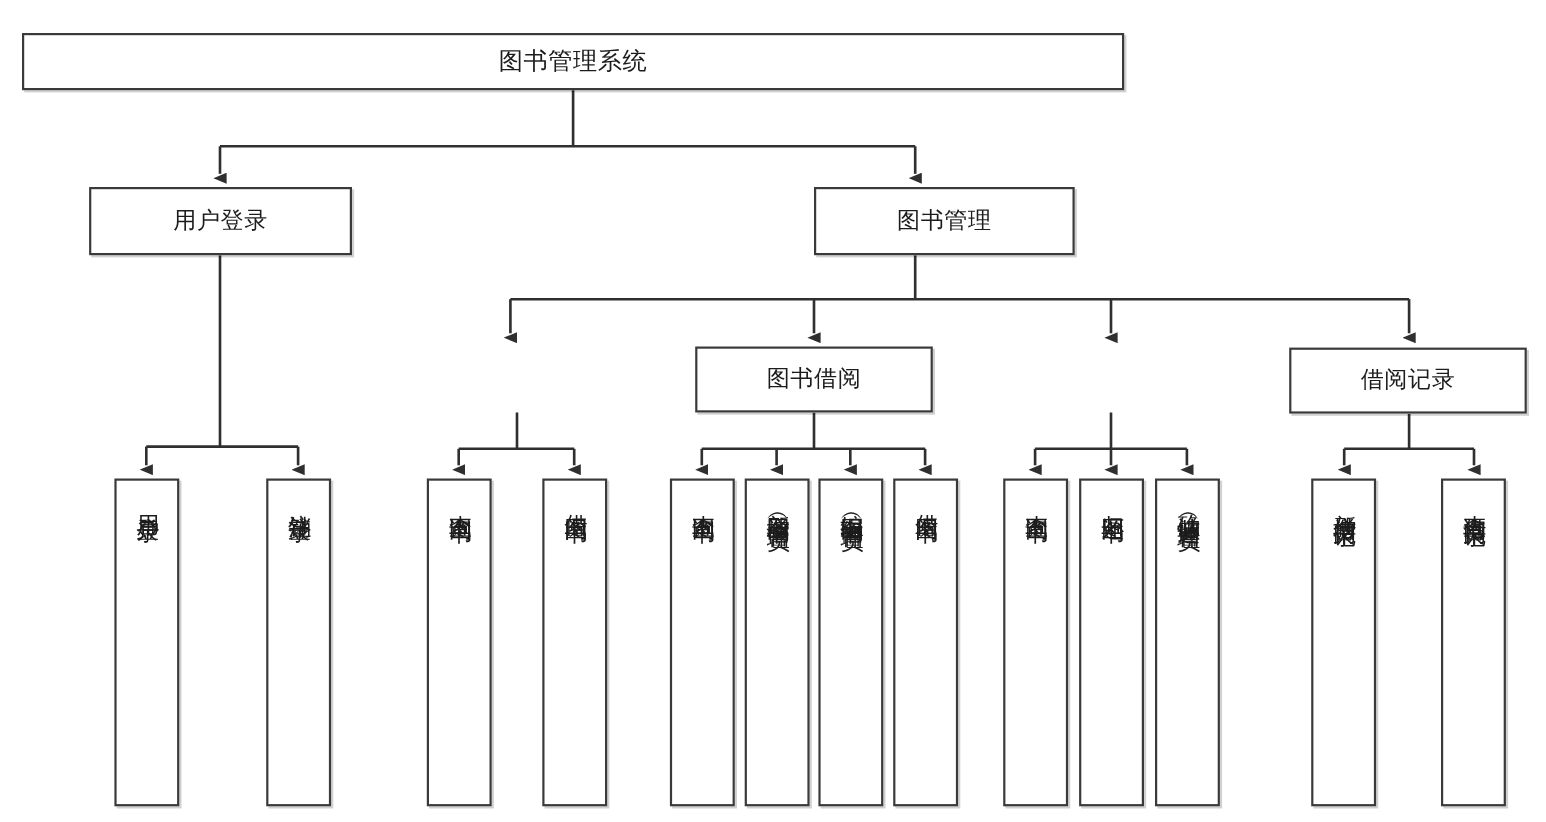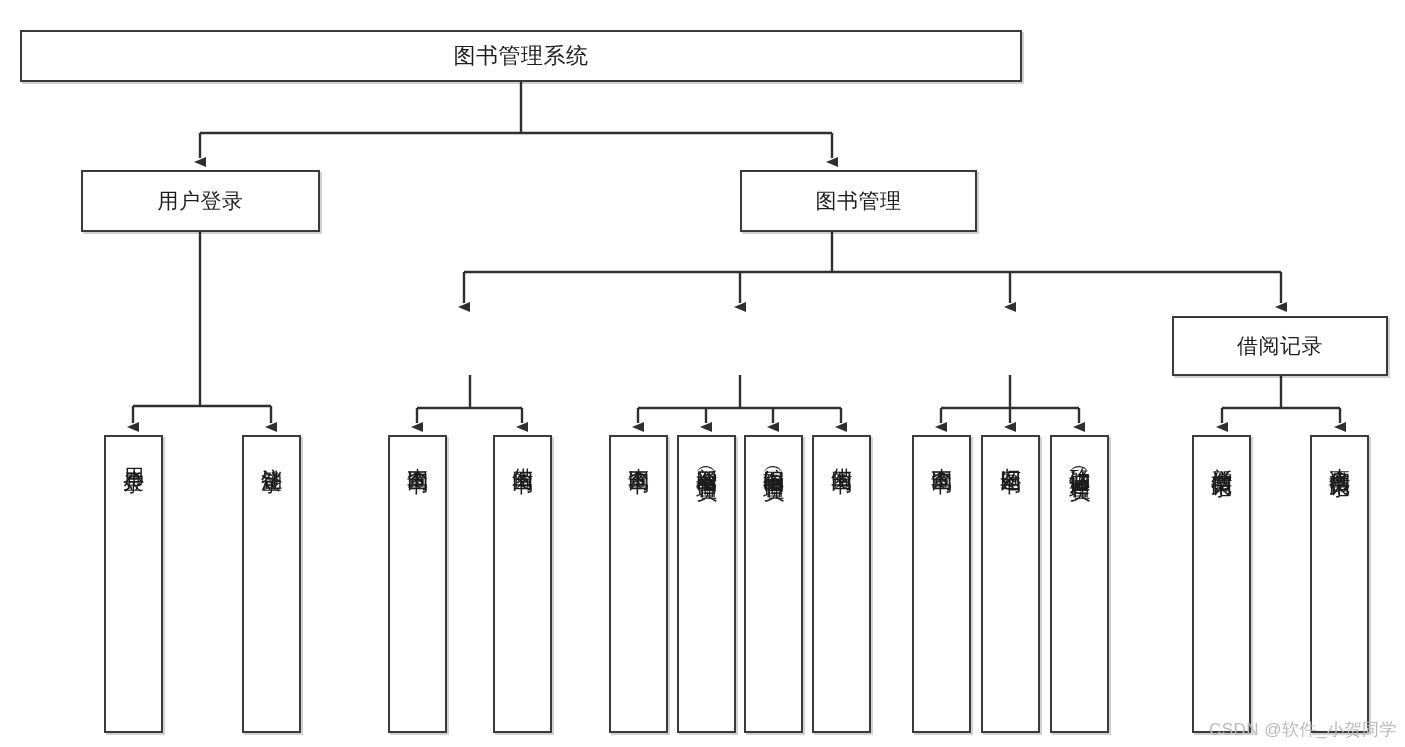--- a/index.html
+++ b/index.html
@@ -124,20 +124,23 @@
     <span class="label">图书管理系统</span>
   </div>
 
   <div class="node node-h" style="left:81px; top:170px; width:239px; height:62px;">
     <span class="label">用户登录</span>
   </div>
   <div class="node node-h" style="left:712px; top:170px; width:237px; height:62px;margin-left:28px;">
     <span class="label">图书管理</span>
   </div>
 
+  <div class="node node-h" style="left:632px; top:315px; width:216px; height:60px;">
+    <span class="label">图书借阅</span>
+  </div>
   <div class="node node-h" style="left:1172px; top:316px; width:216px; height:60px;">
     <span class="label">借阅记录</span>
   </div>
 
   <div class="node node-v" style="left:104px; top:435px; width:59px; height:298px;">
     <span class="label">用户登录</span>
   </div>
   <div class="node node-v" style="left:242px; top:435px; width:59px; height:298px;">
     <span class="label">注销登录</span>
   </div>
@@ -172,15 +175,14 @@
     <span class="label">确认归还（管理员）</span>
   </div>
 
   <div class="node node-v" style="left:1192px; top:435px; width:59px; height:298px;">
     <span class="label">新增借阅记录</span>
   </div>
   <div class="node node-v" style="left:1310px; top:435px; width:59px; height:298px;">
     <span class="label">查询借阅记录</span>
   </div>
 
-  <div class="watermark">CSDN @软件_小贺同学</div>
 
 </div>
 
 </body></html>

